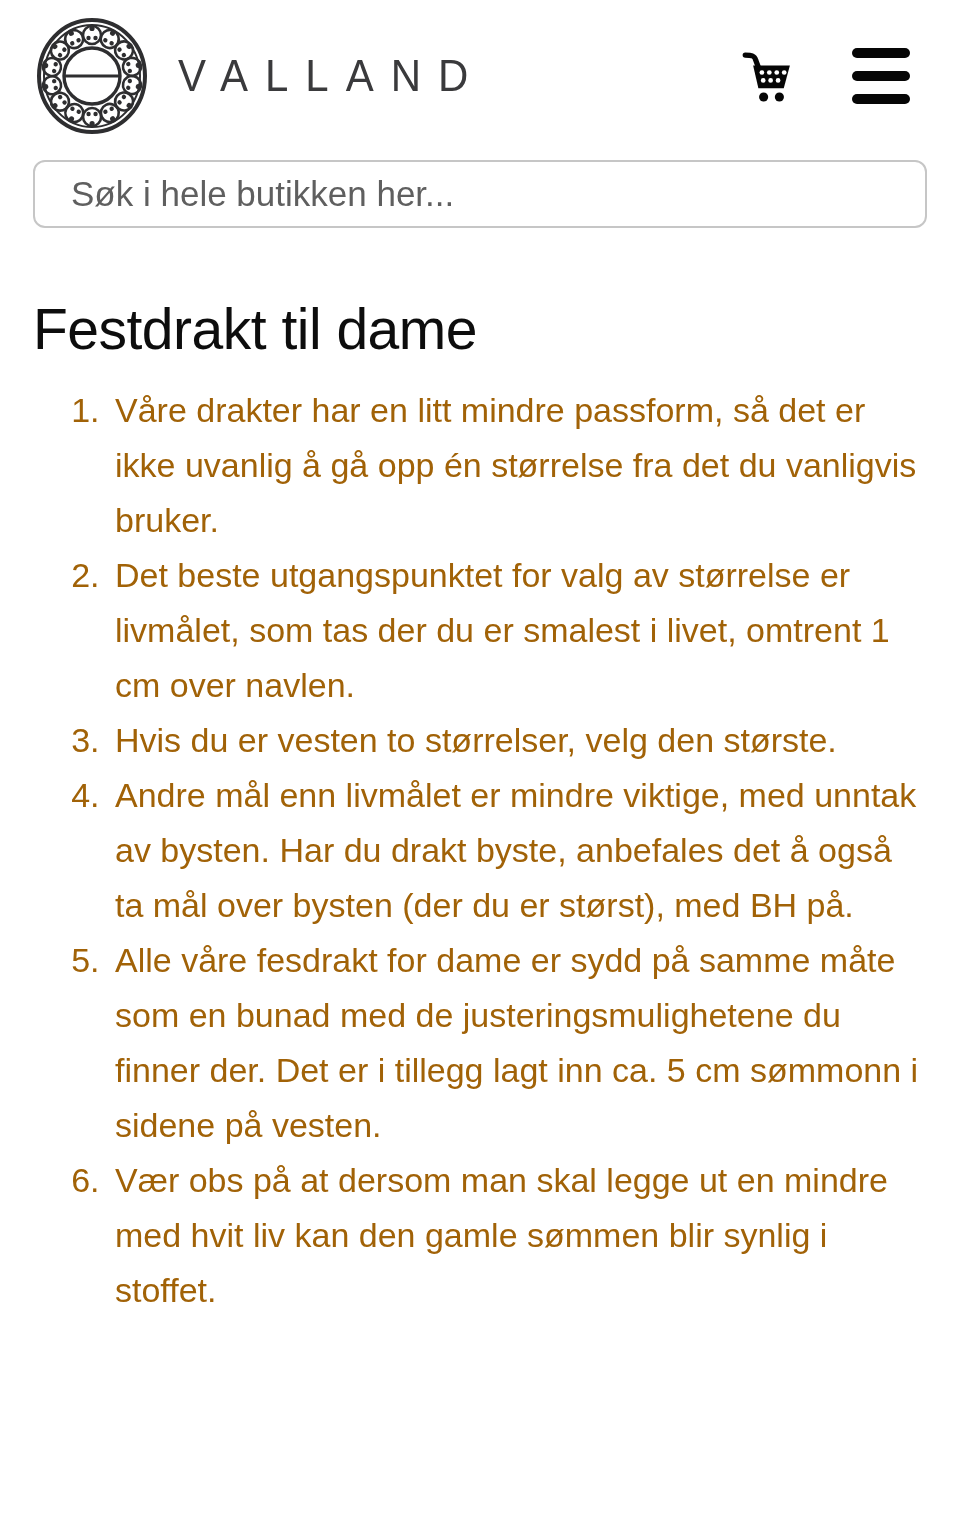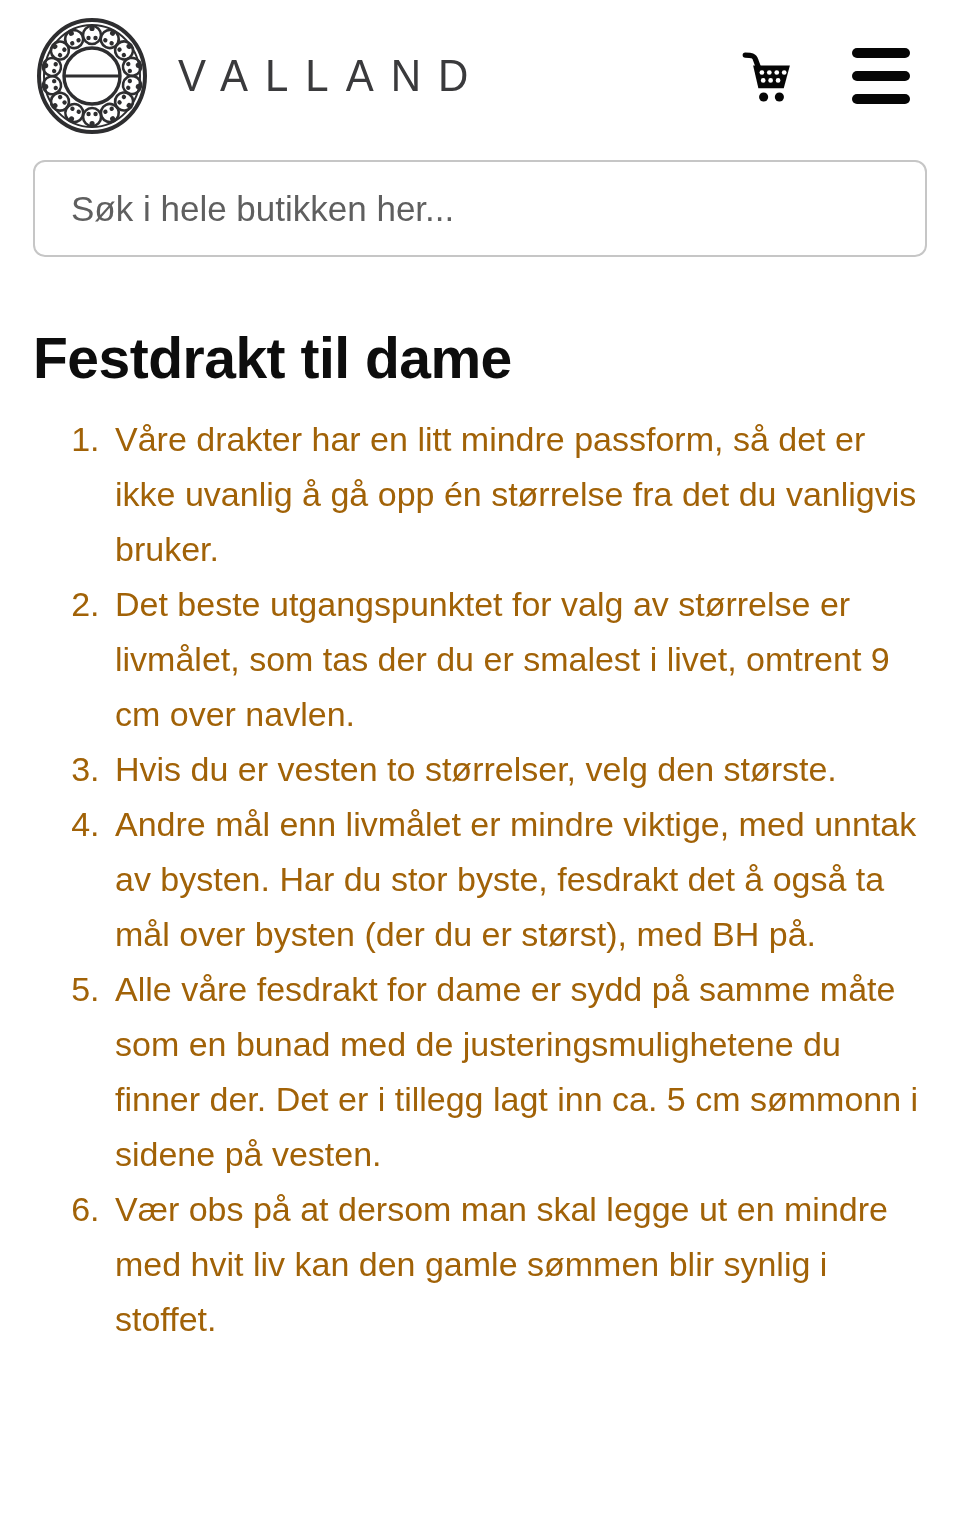--- a/index.html
+++ b/index.html
@@ -56,39 +56,39 @@
     width: 58px;
     height: 10px;
     background: #060606;
     border-radius: 5px;
   }
 
   
   .search-wrap { padding: 22px 33px 0 33px; }
   .search-input {
     width: 100%;
-    height: 97px;
+    height: 68px;
     border: 2px solid #c6c6c6;
     border-radius: 12px;
     background: #fff;
     font-family: "Liberation Sans", "DejaVu Sans", sans-serif;
     font-size: 35px;
     color: #4a4a4a;
     padding: 0 30px 0 36px;
     outline: none;
   }
   .search-input::placeholder { color: #5f5f5f; opacity: 1; }
 
   
   .content { padding: 0 33px; }
   .page-title {
     margin-top: 70px;
     font-size: 57px;
     line-height: 1.1;
-    font-weight: 700;
+    font-weight: 400;
     color: #0d0d0d;
     letter-spacing: -0.5px;
   }
   .sizing-list {
     margin-top: 22px;
     padding-left: 76px;
     font-size: 34px;
     line-height: 55px;
     color: #a16207;
   }
@@ -166,21 +166,21 @@
 
   <div class="search-wrap">
     <input class="search-input" type="text" placeholder="Søk i hele butikken her..." style="">
   </div>
 
   <main class="content">
     <h1 class="page-title">Festdrakt til dame</h1>
 
     <ol class="sizing-list">
       <li>Våre drakter har en litt mindre passform, så det er ikke uvanlig å gå opp én størrelse fra det du vanligvis bruker.</li>
-      <li>Det beste utgangspunktet for valg av størrelse er livmålet, som tas der du er smalest i livet, omtrent 9 cm over navlen.</li>
+      <li>Det beste utgangspunktet for valg av størrelse er livmålet, som tas der du er smalest i livet, omtrent 1 cm over navlen.</li>
       <li>Hvis du er vesten to størrelser, velg den største.</li>
-      <li>Andre mål enn livmålet er mindre viktige, med unntak av bysten. Har du stor byste, fesdrakt det å også ta mål over bysten (der du er størst), med BH på.</li>
+      <li>Andre mål enn livmålet er mindre viktige, med unntak av bysten. Har du drakt byste, anbefales det å også ta mål over bysten (der du er størst), med BH på.</li>
       <li>Alle våre fesdrakt for dame er sydd på samme måte som en bunad med de justeringsmulighetene du finner der. Det er i tillegg lagt inn ca. 5 cm sømmonn i sidene på vesten.</li>
       <li>Vær obs på at dersom man skal legge ut en mindre med hvit liv kan den gamle sømmen blir synlig i stoffet.</li>
     </ol>
   </main>
 
 </div>
 
 </body></html>

